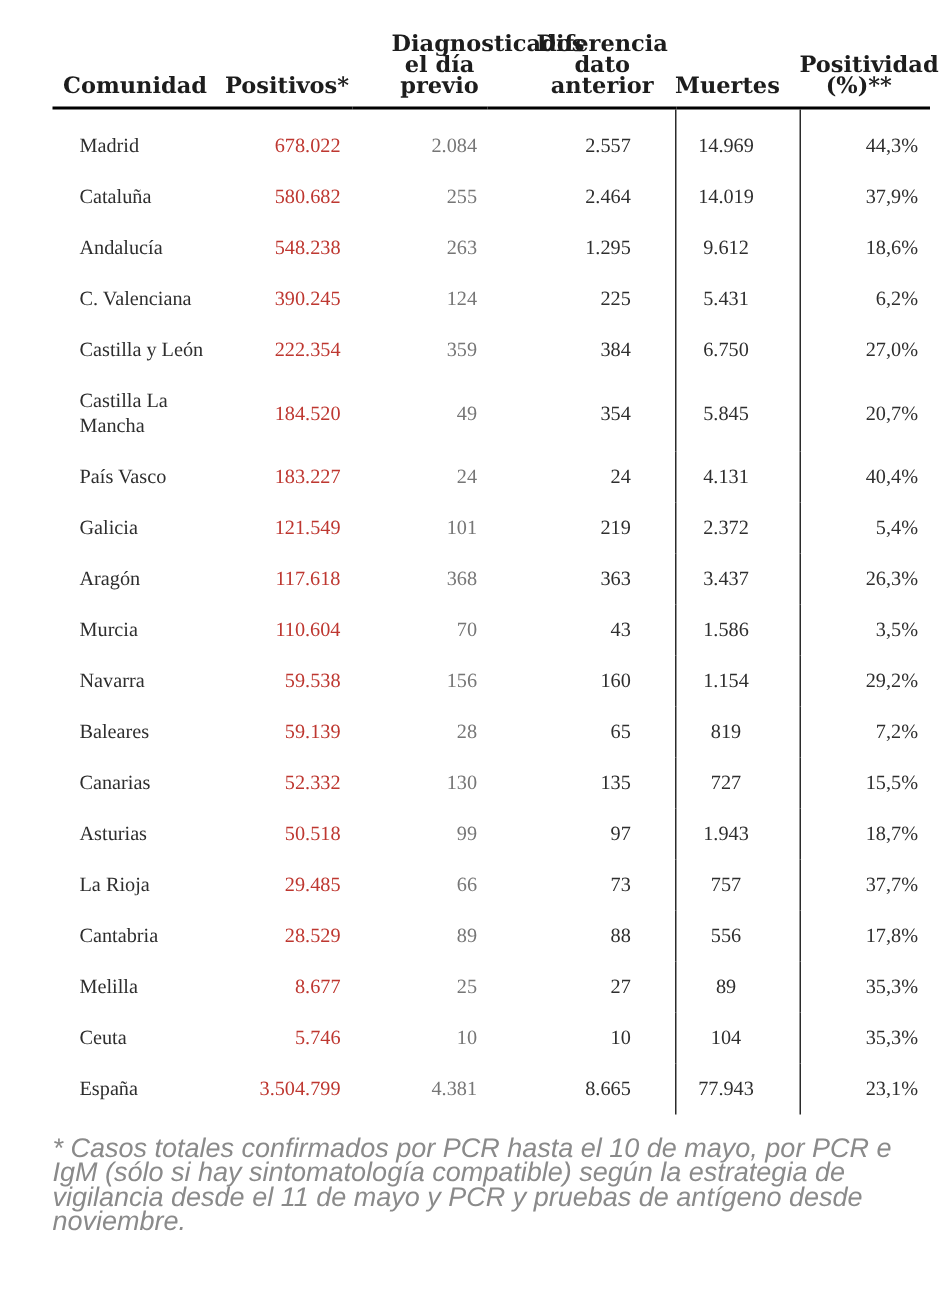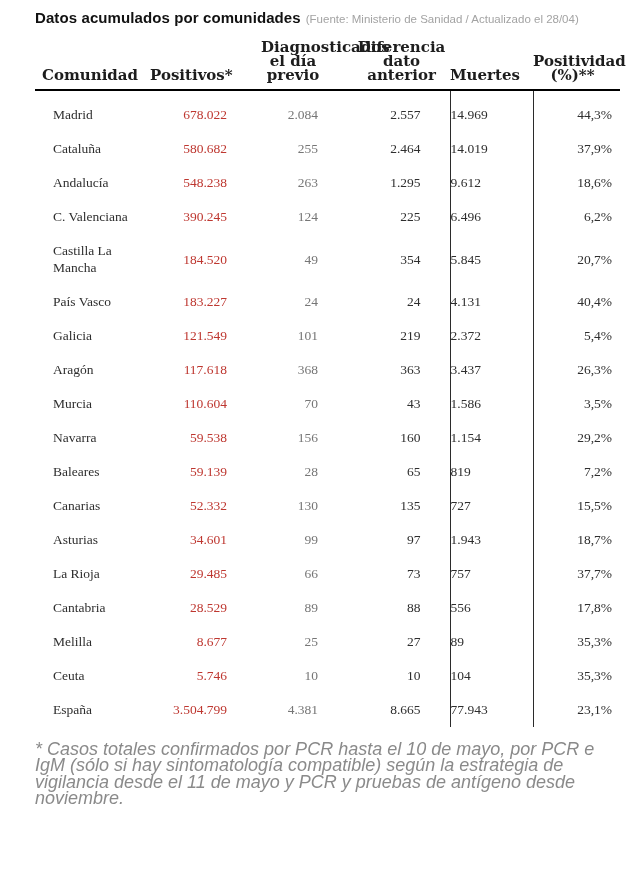--- a/index.html
+++ b/index.html
@@ -65,40 +65,37 @@
     line-height: 17px;
     color: var(--body-ink);
     vertical-align: middle;
     padding: 8.5px 0;
   }
   tbody tr:first-child td { padding-top: 15px; }
   td.c0 { text-align: left;  padding-left: 18px; padding-right: 6px; }
   td.c1 { text-align: right; padding-right: 8px;  color: var(--red); }
   td.c2 { text-align: right; padding-right: 7px;  color: var(--graycol); }
   td.c3 { text-align: right; padding-right: 29px; margin-top: 43px; }
-  td.c4 { text-align: left; padding-right: 15px; border-left: 1px solid var(--divider); }
+  td.c4 { text-align: center; padding-right: 15px; border-left: 1px solid var(--divider); }
   td.c5 { text-align: right; padding-right: 8px;  border-left: 1px solid var(--divider); }
 
   .footnote {
     width: 578px;
     margin: 14px 0 0 0;
     font-style: italic;
     font-size: 18px;
     line-height: 16.5px;
     color: var(--footnote);
   }
 </style>
 </head>
 <body>
 
 <div class="page">
 
-  <div class="title-row">
-    <span class="title">Datos acumulados por comunidades</span><span class="subtitle">(Fuente: Ministerio de Sanidad / Actualizado el 28/04)</span>
-  </div>
 
   <table class="data">
     <colgroup>
       <col style="width:115px">
       <col style="width:85px">
       <col style="width:90px">
       <col style="width:125px">
       <col style="width:83px">
       <col style="width:87px">
     </colgroup>
@@ -139,22 +136,30 @@
           <td class="c2">263</td>
           <td class="c3">1.295</td>
           <td class="c4">9.612</td>
           <td class="c5">18,6%</td>
         </tr>
         <tr>
           <td class="c0">C. Valenciana</td>
           <td class="c1">390.245</td>
           <td class="c2">124</td>
           <td class="c3">225</td>
-          <td class="c4">6.496</td>
+          <td class="c4">5.431</td>
           <td class="c5">6,2%</td>
+        </tr>
+        <tr>
+          <td class="c0">Castilla y León</td>
+          <td class="c1">222.354</td>
+          <td class="c2">359</td>
+          <td class="c3">384</td>
+          <td class="c4">6.750</td>
+          <td class="c5">27,0%</td>
         </tr>
         <tr>
           <td class="c0">Castilla La Mancha</td>
           <td class="c1">184.520</td>
           <td class="c2">49</td>
           <td class="c3">354</td>
           <td class="c4">5.845</td>
           <td class="c5">20,7%</td>
         </tr>
         <tr>
@@ -208,21 +213,21 @@
         <tr>
           <td class="c0">Canarias</td>
           <td class="c1">52.332</td>
           <td class="c2">130</td>
           <td class="c3">135</td>
           <td class="c4">727</td>
           <td class="c5">15,5%</td>
         </tr>
         <tr>
           <td class="c0">Asturias</td>
-          <td class="c1">34.601</td>
+          <td class="c1">50.518</td>
           <td class="c2">99</td>
           <td class="c3">97</td>
           <td class="c4">1.943</td>
           <td class="c5">18,7%</td>
         </tr>
         <tr>
           <td class="c0">La Rioja</td>
           <td class="c1">29.485</td>
           <td class="c2">66</td>
           <td class="c3">73</td>

